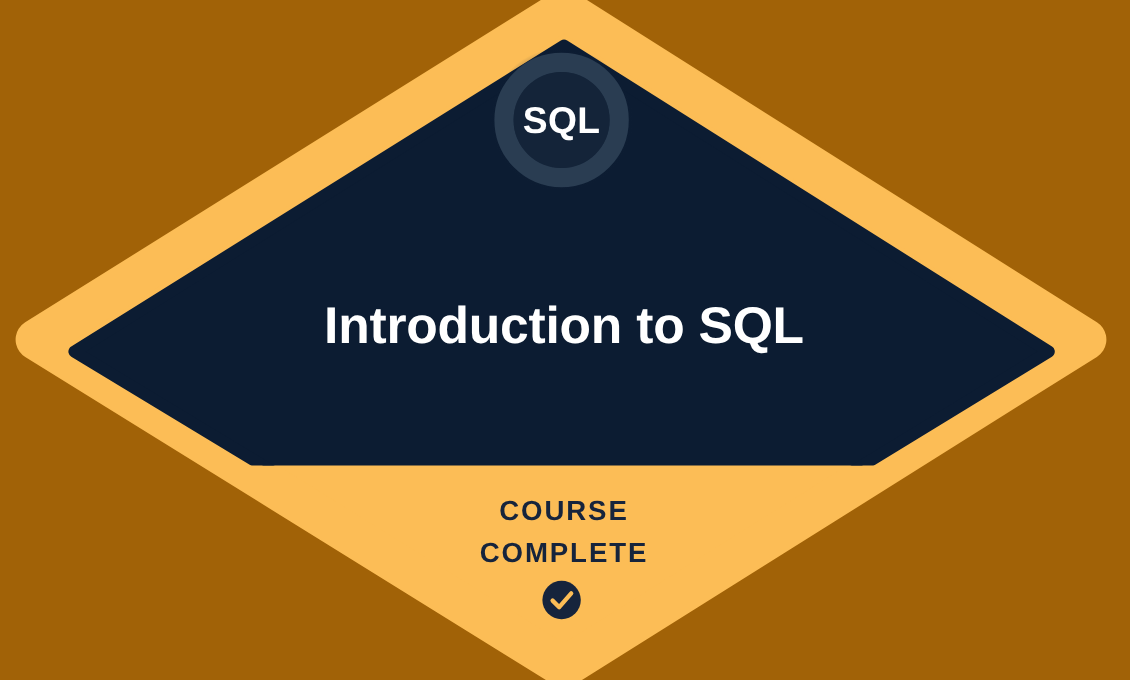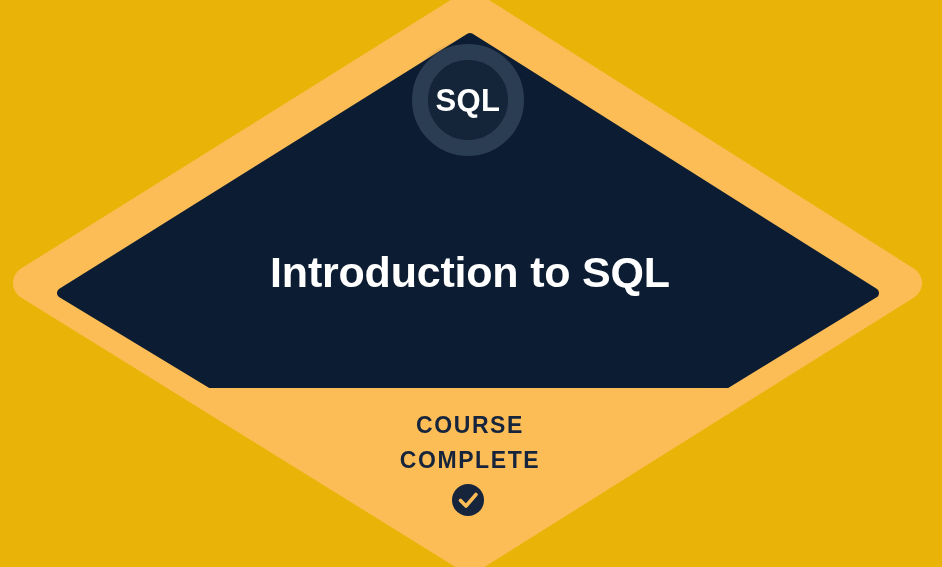--- a/index.html
+++ b/index.html
@@ -11,21 +11,21 @@
     width: 942px;
     height: 567px;
     overflow: hidden;
     font-family: "Liberation Sans", sans-serif;
     -webkit-font-smoothing: antialiased;
   }
   #stage {
     position: relative;
     width: 942px;
     height: 567px;
-    background: #eab308;
+    background: #a16207;
   }
   #badge-svg {
     position: absolute;
     left: 0;
     top: 0;
     width: 942px;
     height: 567px;
     display: block;
   }
   .svg-text {

